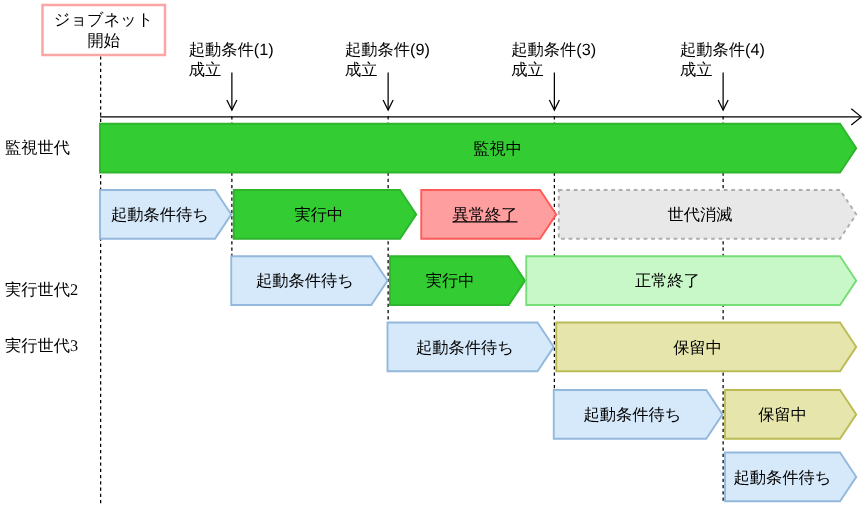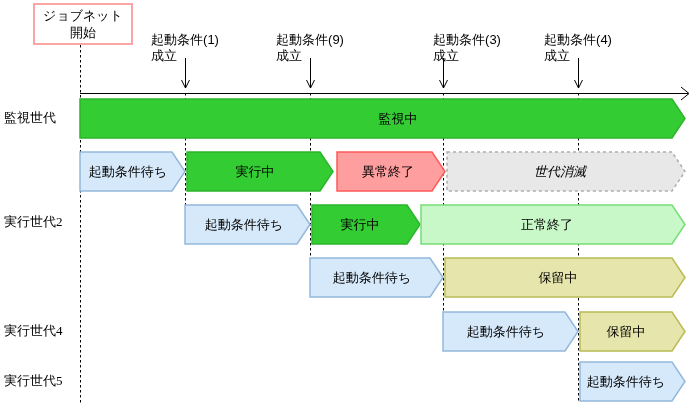--- a/index.html
+++ b/index.html
@@ -76,41 +76,40 @@
   </div>
 
   <div class="cond-label" style="left:185px;">
     <div>起動条件(1)</div>
     <div>成立</div>
   </div>
   <div class="cond-label" style="left:310px;">
     <div>起動条件(9)</div>
     <div>成立</div>
   </div>
-  <div class="cond-label" style="left:443px;margin-left:24px;">
+  <div class="cond-label" style="left:443px;">
     <div>起動条件(3)</div>
     <div>成立</div>
   </div>
   <div class="cond-label" style="left:578px;">
     <div>起動条件(4)</div>
     <div>成立</div>
   </div>
 
   <div class="row-label" style="top:108px;">監視世代</div>
-  <div class="row-label" style="top:212px;">実行世代2</div>
-  <div class="row-label" style="top:321px;">実行世代4</div>
-  <div class="row-label" style="top:371px;">実行世代5</div>
+  <div class="row-label" style="top:222px;">実行世代2</div>
+  <div class="row-label" style="top:267px;">実行世代3</div>
 
   <div class="bar-label" style="left:398px;top:99px;">監視中</div>
   <div class="bar-label" style="left:128px;top:152px;">起動条件待ち</div>
   <div class="bar-label" style="left:255px;top:152px;">実行中</div>
-  <div class="bar-label" style="left:388px;top:152px;">異常終了</div>
-  <div class="bar-label" style="left:560px;top:152px;font-style:italic;">世代消滅</div>
+  <div class="bar-label" style="left:388px;top:152px;text-decoration:underline;">異常終了</div>
+  <div class="bar-label" style="left:560px;top:152px;">世代消滅</div>
   <div class="bar-label" style="left:244px;top:205px;">起動条件待ち</div>
   <div class="bar-label" style="left:360px;top:205px;">実行中</div>
-  <div class="bar-label" style="left:547px;top:205px;">正常終了</div>
+  <div class="bar-label" style="left:534px;top:205px;">正常終了</div>
   <div class="bar-label" style="left:372px;top:258px;">起動条件待ち</div>
   <div class="bar-label" style="left:558px;top:258px;">保留中</div>
   <div class="bar-label" style="left:506px;top:312px;">起動条件待ち</div>
   <div class="bar-label" style="left:626px;top:312px;">保留中</div>
   <div class="bar-label" style="left:626px;top:362px;">起動条件待ち</div>
 
 </div>
 
 </body></html>

